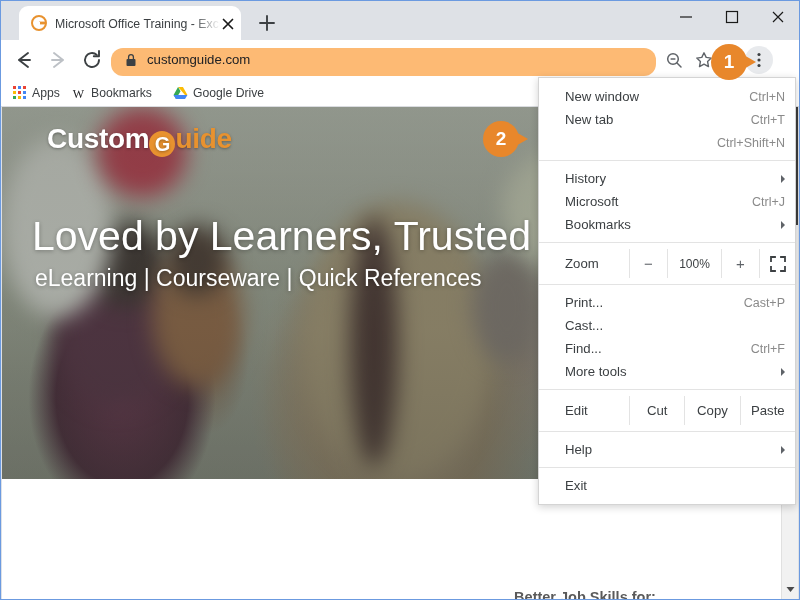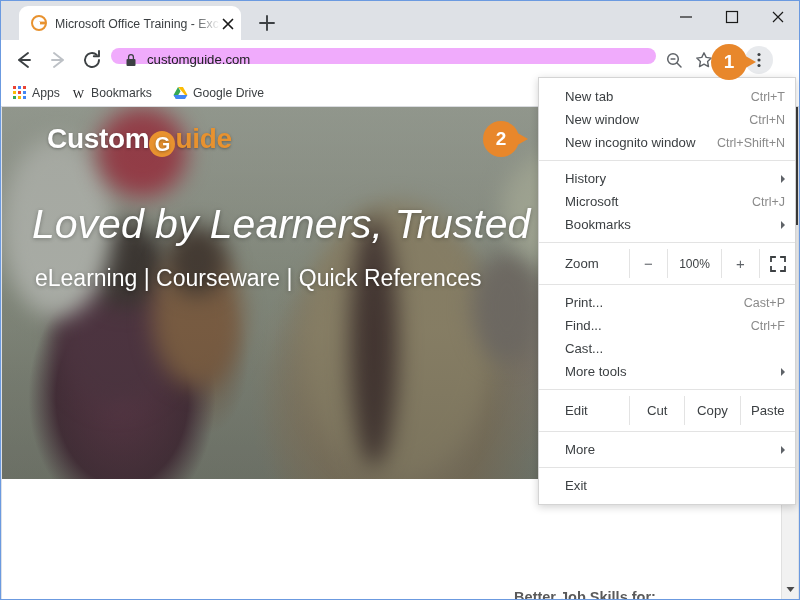--- a/index.html
+++ b/index.html
@@ -60,22 +60,22 @@
   #toolbar {
     position:absolute; left:0; top:39px; width:798px; height:39px;
     background:#ffffff;
   }
   .navbtn { position:absolute; top:7px; width:26px; height:26px; cursor:pointer; }
   #nav-back    { left:10px; }
   #nav-forward { left:44px; }
   #nav-reload  { left:78px; }
 
   #omnibox {
-    position:absolute; left:110px; top:8px; width:545px; height:16px;
-    background:#f0abfc; border-radius:12px;
+    position:absolute; left:110px; top:8px; width:545px; height:28px;
+    background:#fdba74; border-radius:12px;
   }
   #lock-icon { position:absolute; left:14px; top:5px; width:12px; height:14px; }
   #omnibox-url {
     position:absolute; left:36px; top:3px;
     font-size:13.2px; color:#202124; line-height:18px; white-space:nowrap;
   }
   #zoom-out-icon { position:absolute; left:664px; top:11px; width:18px; height:18px; cursor:pointer; }
   #star-icon     { position:absolute; left:694px; top:11px; width:18px; height:18px; cursor:pointer; }
   #menu-btn      { position:absolute; left:744px; top:6px; width:28px; height:28px;
                    border-radius:50%; background:#e8eaed; cursor:pointer; }
@@ -130,24 +130,23 @@
     margin-left:13px;
   }
   #logo .gcircle {
     display:inline-block; width:26px; height:26px; border-radius:50%;
     background:#e8922f; color:#ffffff; font-size:20px; line-height:26px;
     text-align:center; vertical-align:-3px; margin:0 0px; position:relative;
   }
   #logo .orange { color:#e8922f; }
 
   #hero-headline {
-    position:absolute; left:30px; top:94px;
+    position:absolute; left:30px; top:106px;
     font-size:41px; color:#ffffff; font-weight:300; white-space:nowrap;
     text-shadow:0 1px 4px rgba(0,0,0,.30);
-    font-style:italic;
   }
   #hero-sub {
     position:absolute; left:33px; top:158px;
     font-size:23px; color:#ffffff; font-weight:300; white-space:nowrap;
     text-shadow:0 1px 4px rgba(0,0,0,.30);
   }
   #content {
     position:absolute; left:34px; top:472px; width:745px; height:126px;
     background:#ffffff;
   }
@@ -387,29 +386,28 @@
         <svg width="9" height="7" viewBox="0 0 9 7">
             <path d="M0.5 1 L4.5 6 L8.5 1 Z" fill="#4a4a4a"></path>
           </svg>
       </div>
     </div>
   </div>
 
   <div id="chrome-menu">
 
     <div class="menu-item">
+      <span class="mi-label">New window</span>
+      <span class="mi-accel">Ctrl+N</span>
+    </div>
+    <div class="menu-item">
       <span class="mi-label">New tab</span>
       <span class="mi-accel">Ctrl+T</span>
     </div>
     <div class="menu-item">
-      <span class="mi-label">New window</span>
-      <span class="mi-accel">Ctrl+N</span>
-    </div>
-    <div class="menu-item">
-      <span class="mi-label">New incognito window</span>
       <span class="mi-accel">Ctrl+Shift+N</span>
     </div>
 
     <div class="menu-sep"></div>
 
     <div class="menu-item">
       <span class="mi-label">History</span>
       <span class="mi-arrow"></span>
     </div>
     <div class="menu-item">
@@ -435,44 +433,44 @@
       </div>
     </div>
 
     <div class="menu-sep"></div>
 
     <div class="menu-item">
       <span class="mi-label">Print...</span>
       <span class="mi-accel">Cast+P</span>
     </div>
     <div class="menu-item">
+      <span class="mi-label">Cast...</span>
+    </div>
+    <div class="menu-item">
       <span class="mi-label">Find...</span>
       <span class="mi-accel">Ctrl+F</span>
-    </div>
-    <div class="menu-item">
-      <span class="mi-label">Cast...</span>
     </div>
     <div class="menu-item">
       <span class="mi-label">More tools</span>
       <span class="mi-arrow"></span>
     </div>
 
     <div class="menu-sep"></div>
 
     <div class="edit-row">
       <div class="er-label">Edit</div>
       <div class="er-cell">Cut</div>
       <div class="er-cell">Copy</div>
       <div class="er-cell">Paste</div>
     </div>
 
     <div class="menu-sep"></div>
 
     <div class="menu-item">
-      <span class="mi-label">More</span>
+      <span class="mi-label">Help</span>
       <span class="mi-arrow"></span>
     </div>
 
     <div class="menu-sep"></div>
 
     <div class="menu-item">
       <span class="mi-label">Exit</span>
     </div>
   </div>
 

